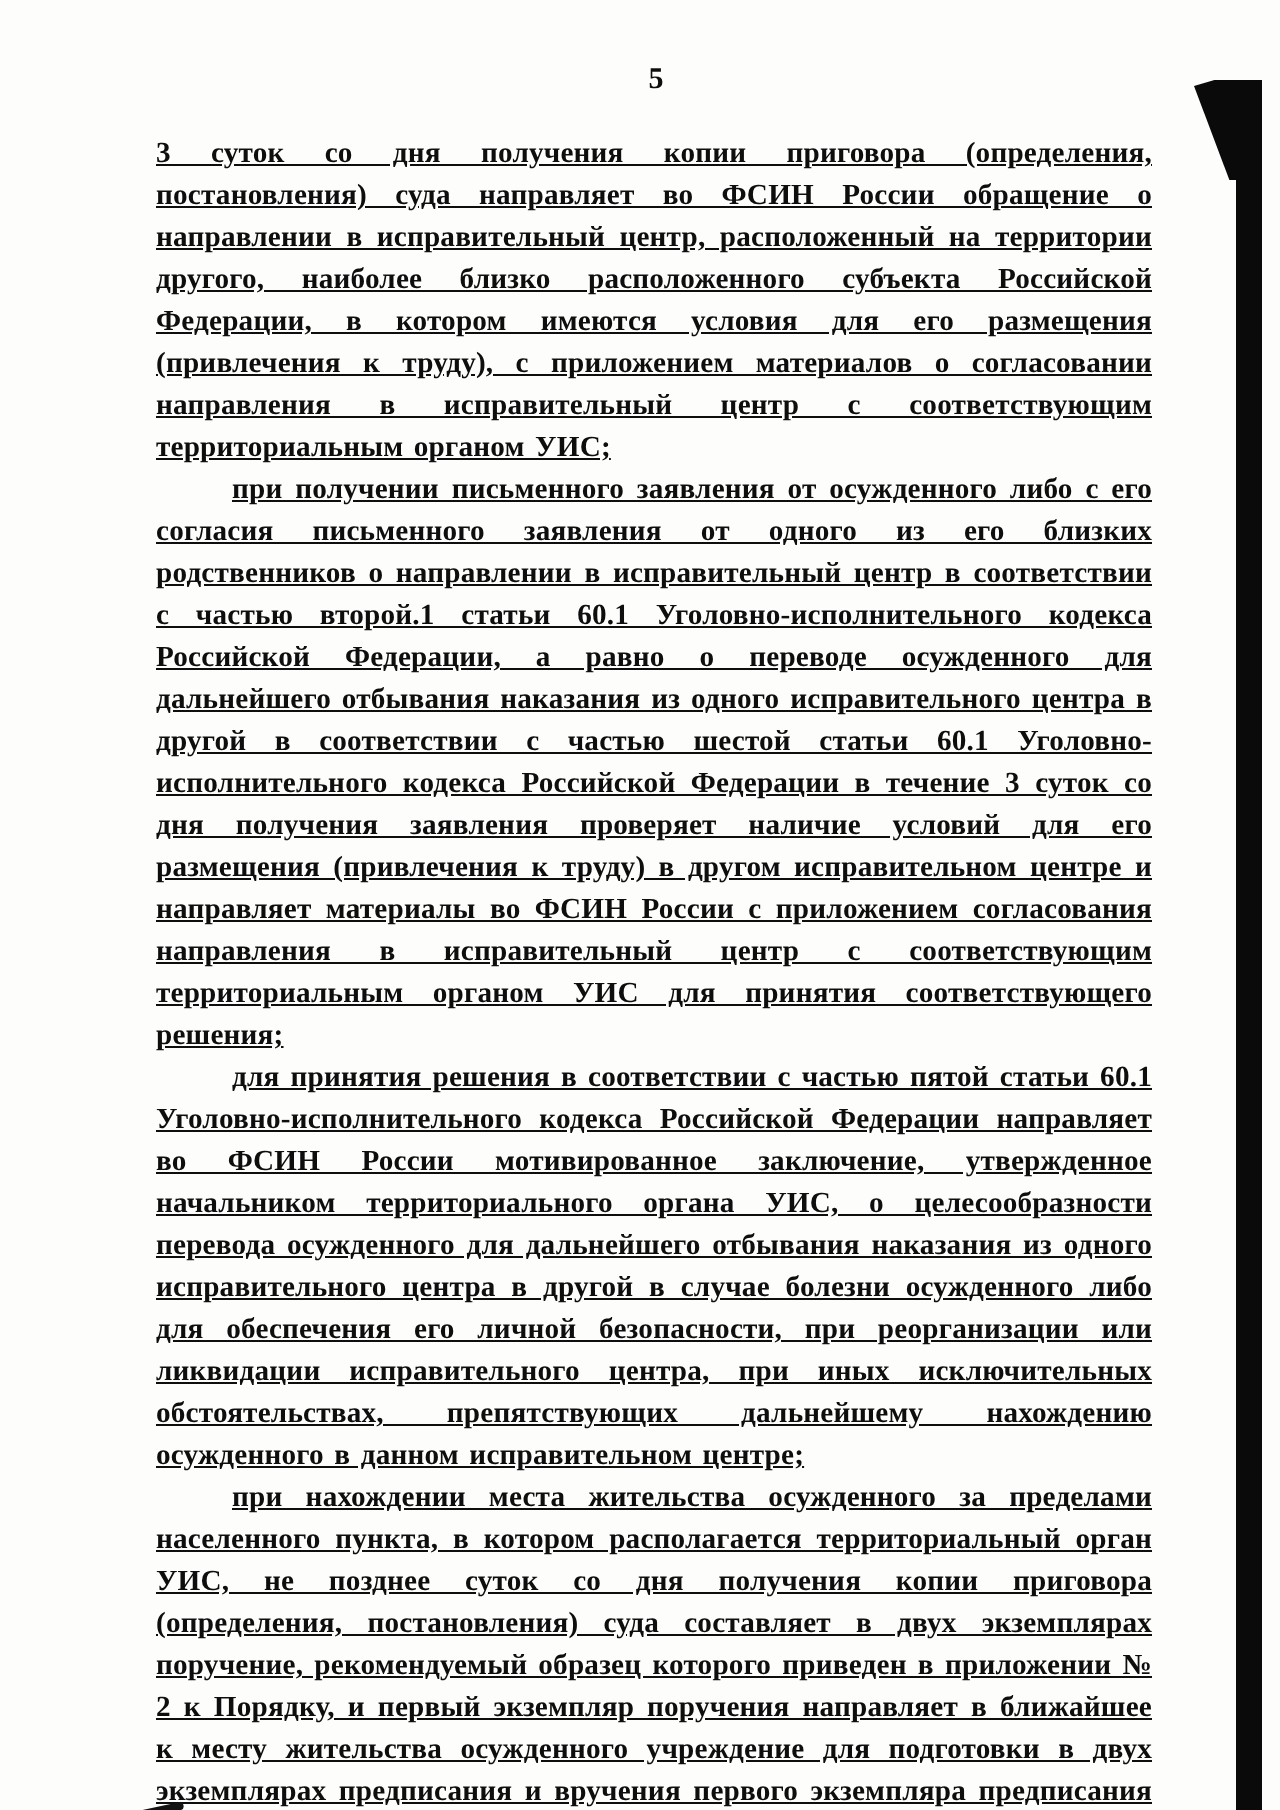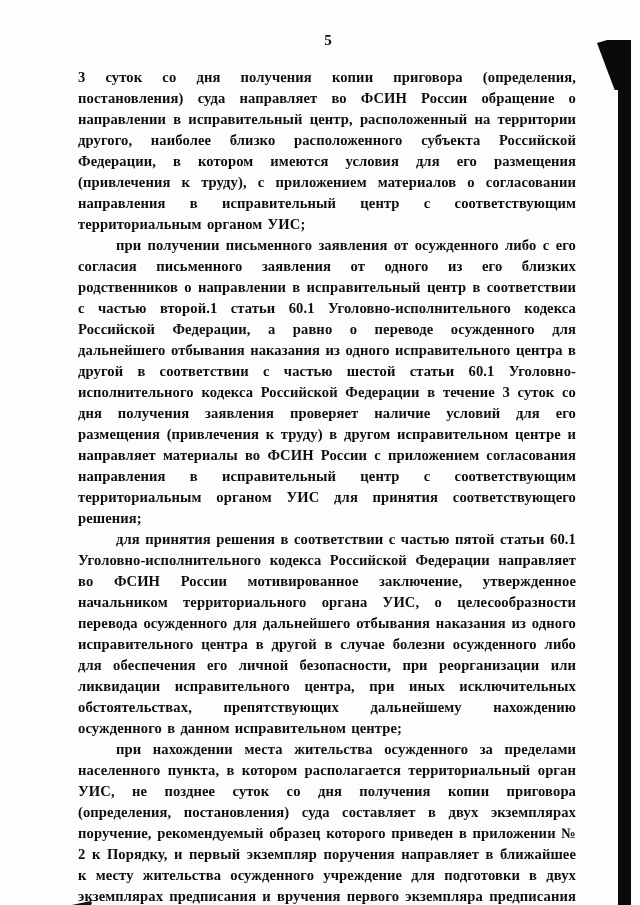--- a/index.html
+++ b/index.html
@@ -35,20 +35,21 @@
     font-weight: bold;
     line-height: 21px;
     text-align: justify;
     letter-spacing: 0.1px;
   }
   .text-block p {
     margin: 0;
     padding: 0;
     text-indent: 38px;
     word-spacing: 1.5px;
+    text-decoration: underline;
   }
   .text-block p.no-indent {
     text-indent: 0;
   }
   
   .scan-bar-right {
     position: absolute;
     top: 12px;
     right: 9px;
     width: 13px;

